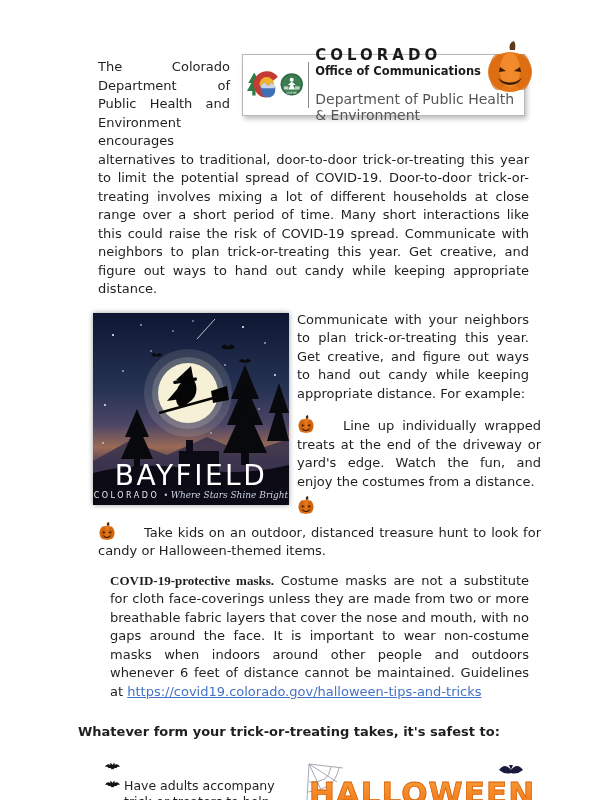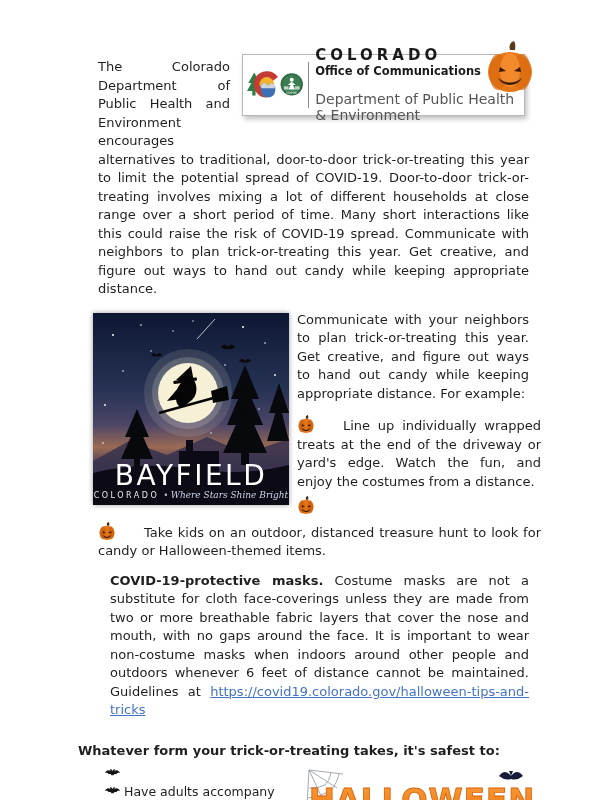--- a/index.html
+++ b/index.html
@@ -30,26 +30,26 @@
   
   .sec2 { margin-top:10px; }
   .bayfield {
     float:left; width:196px; height:192px; margin:2px 8px 2px -5px;
     box-shadow:0 0 5px rgba(0,0,0,.4);
   }
   .pbullet { margin:5px 0; }
   .pbullet .picon { width:18px; height:19px; vertical-align:-4px; }
   .pbullet .tab { display:inline-block; width:28px; }
   .masks { margin-top:11px; }
-  .bold { font-weight:bold; }
+  .bold { font-weight:bold;font-family:Liberation Serif, serif; }
   a.doclink { color:#4472c4; text-decoration:underline; cursor:pointer; }
   .clear { clear:both; }
 
   
-  .heading { font-weight:bold; margin:10px 0 6px 0; }
+  .heading { font-weight:bold; margin:10px 0 18px 0; }
   .safelist { font-size:12.5px; line-height:16.5px; }
   .hw-graphic { float:right; width:238px; height:121px; margin:2px 0 4px 8px; }
   .li { padding-left:46px; text-indent:-19px; margin:1.5px 0; }
   .li .bicon { width:15px; height:12px; vertical-align:-1px; margin-right:4px; }
 </style>
 </head>
 <body>
 
 <div class="page">
 

